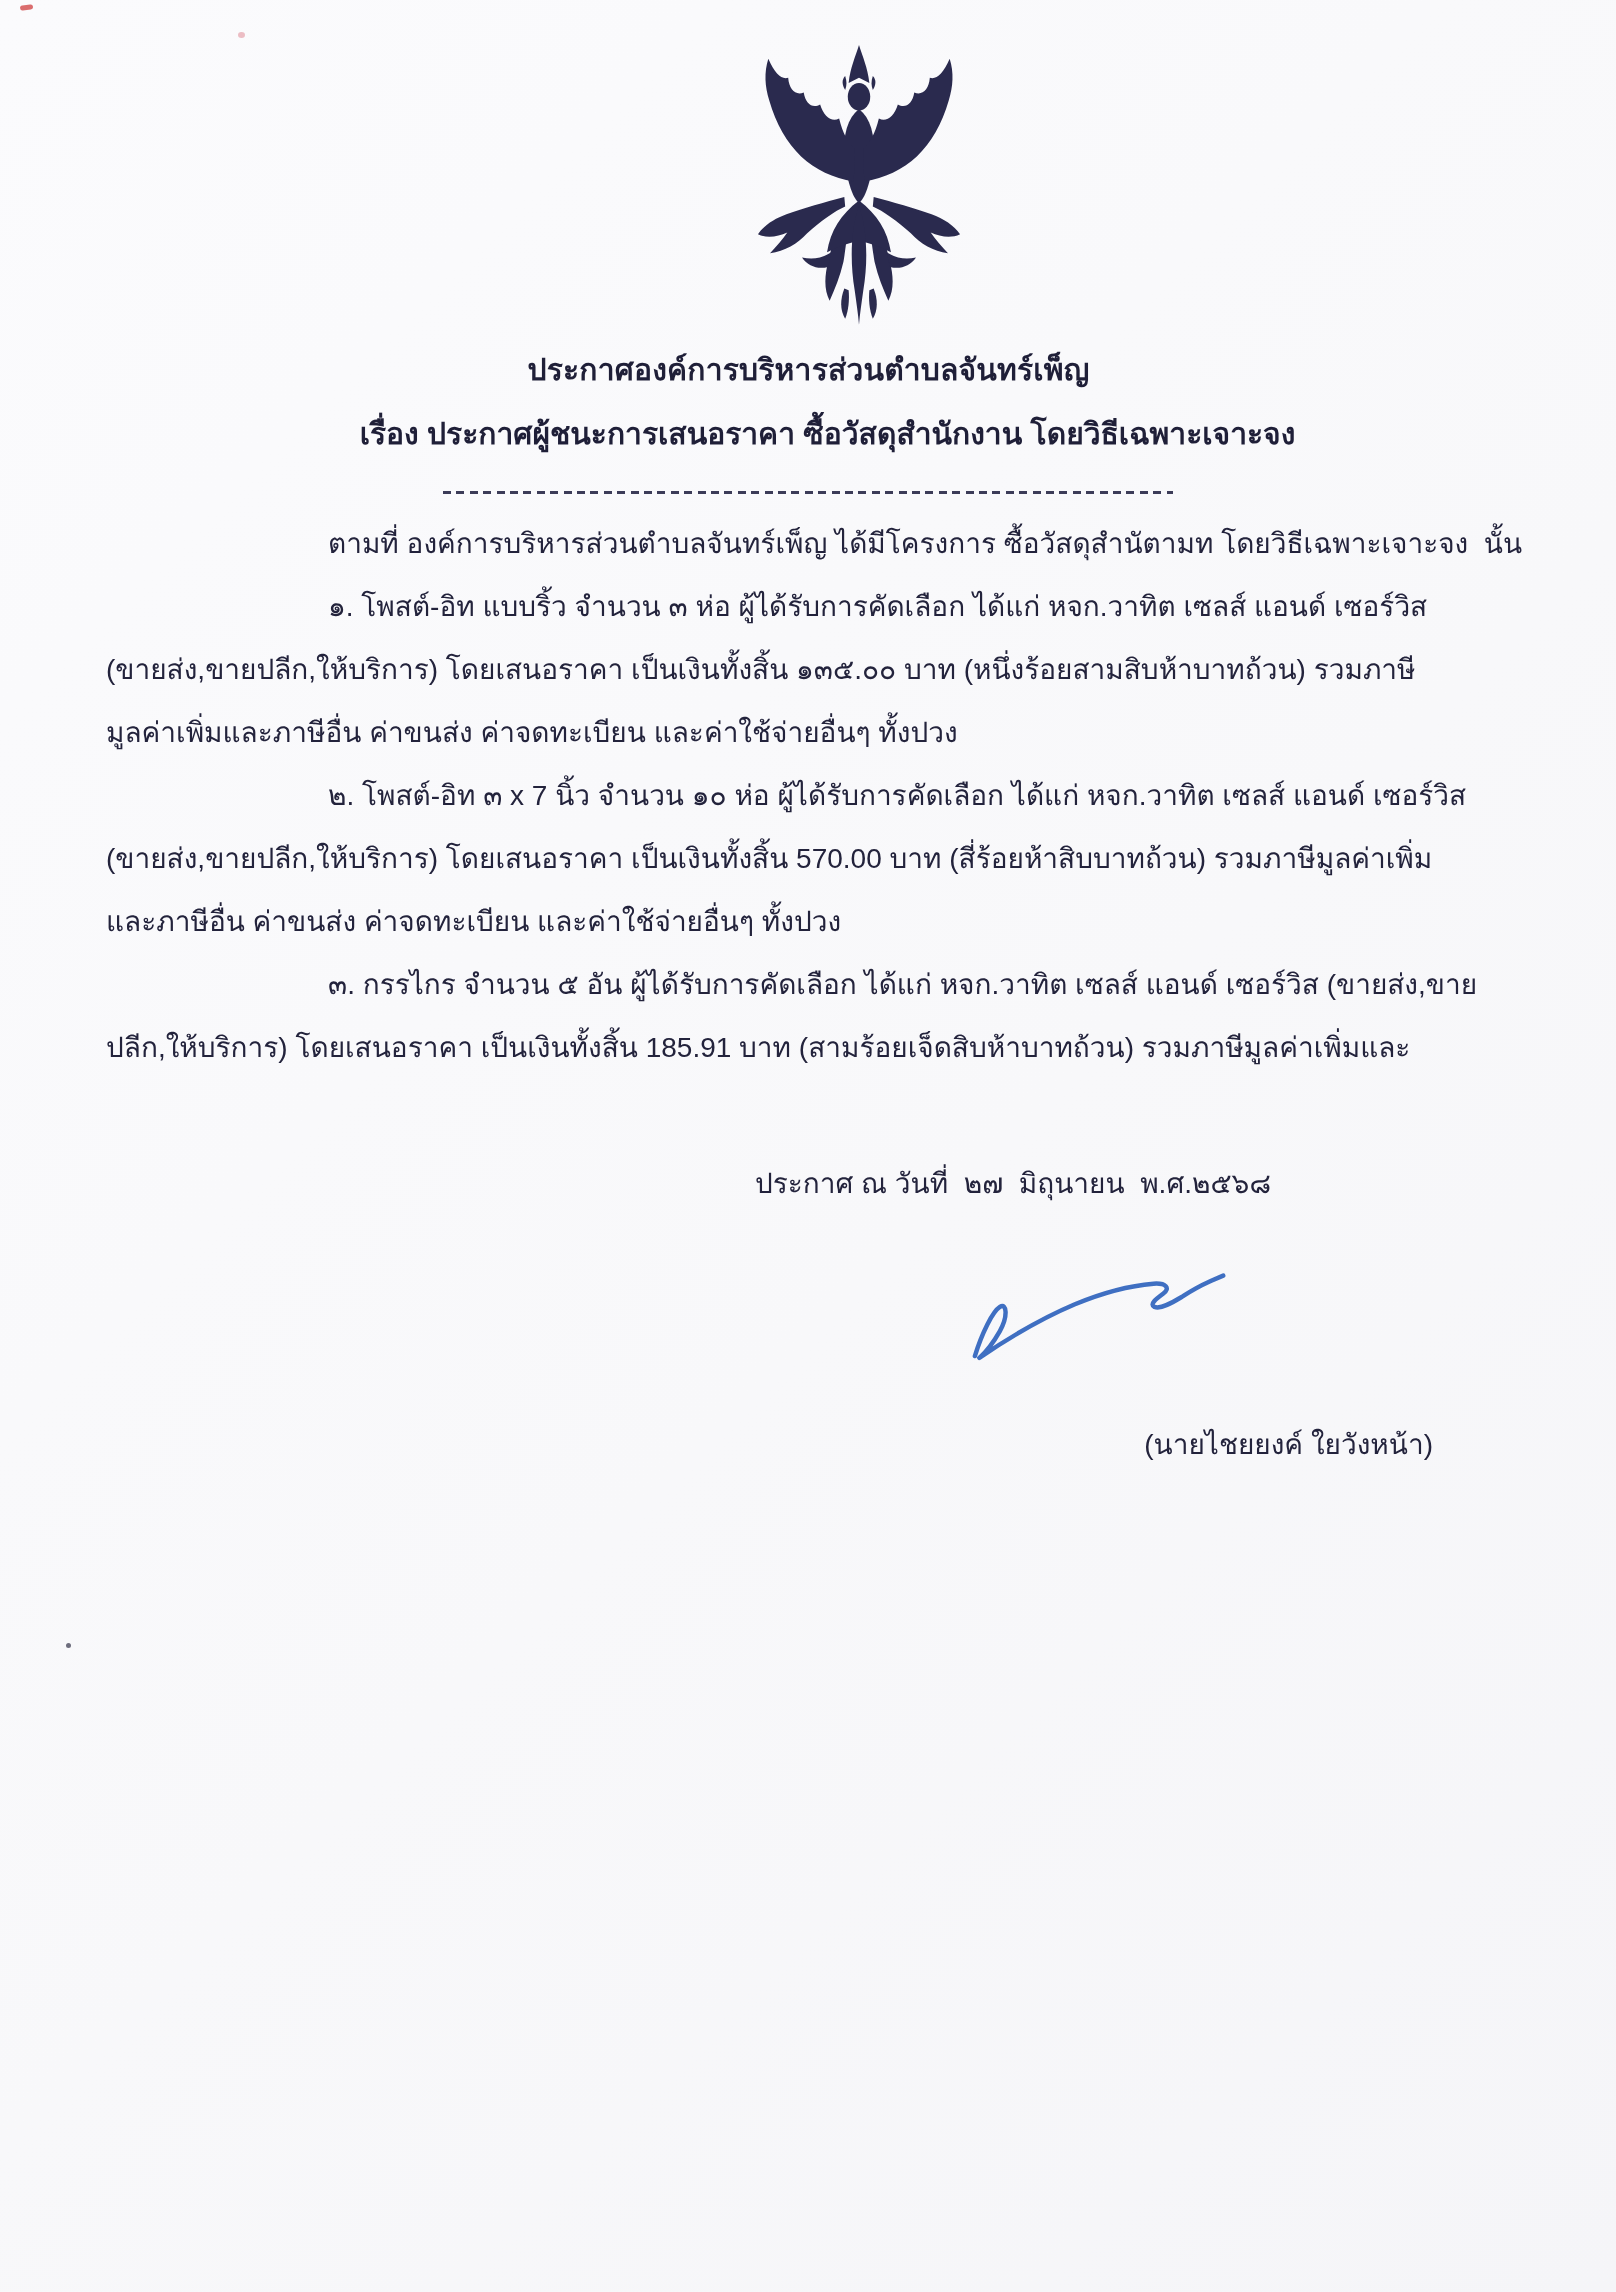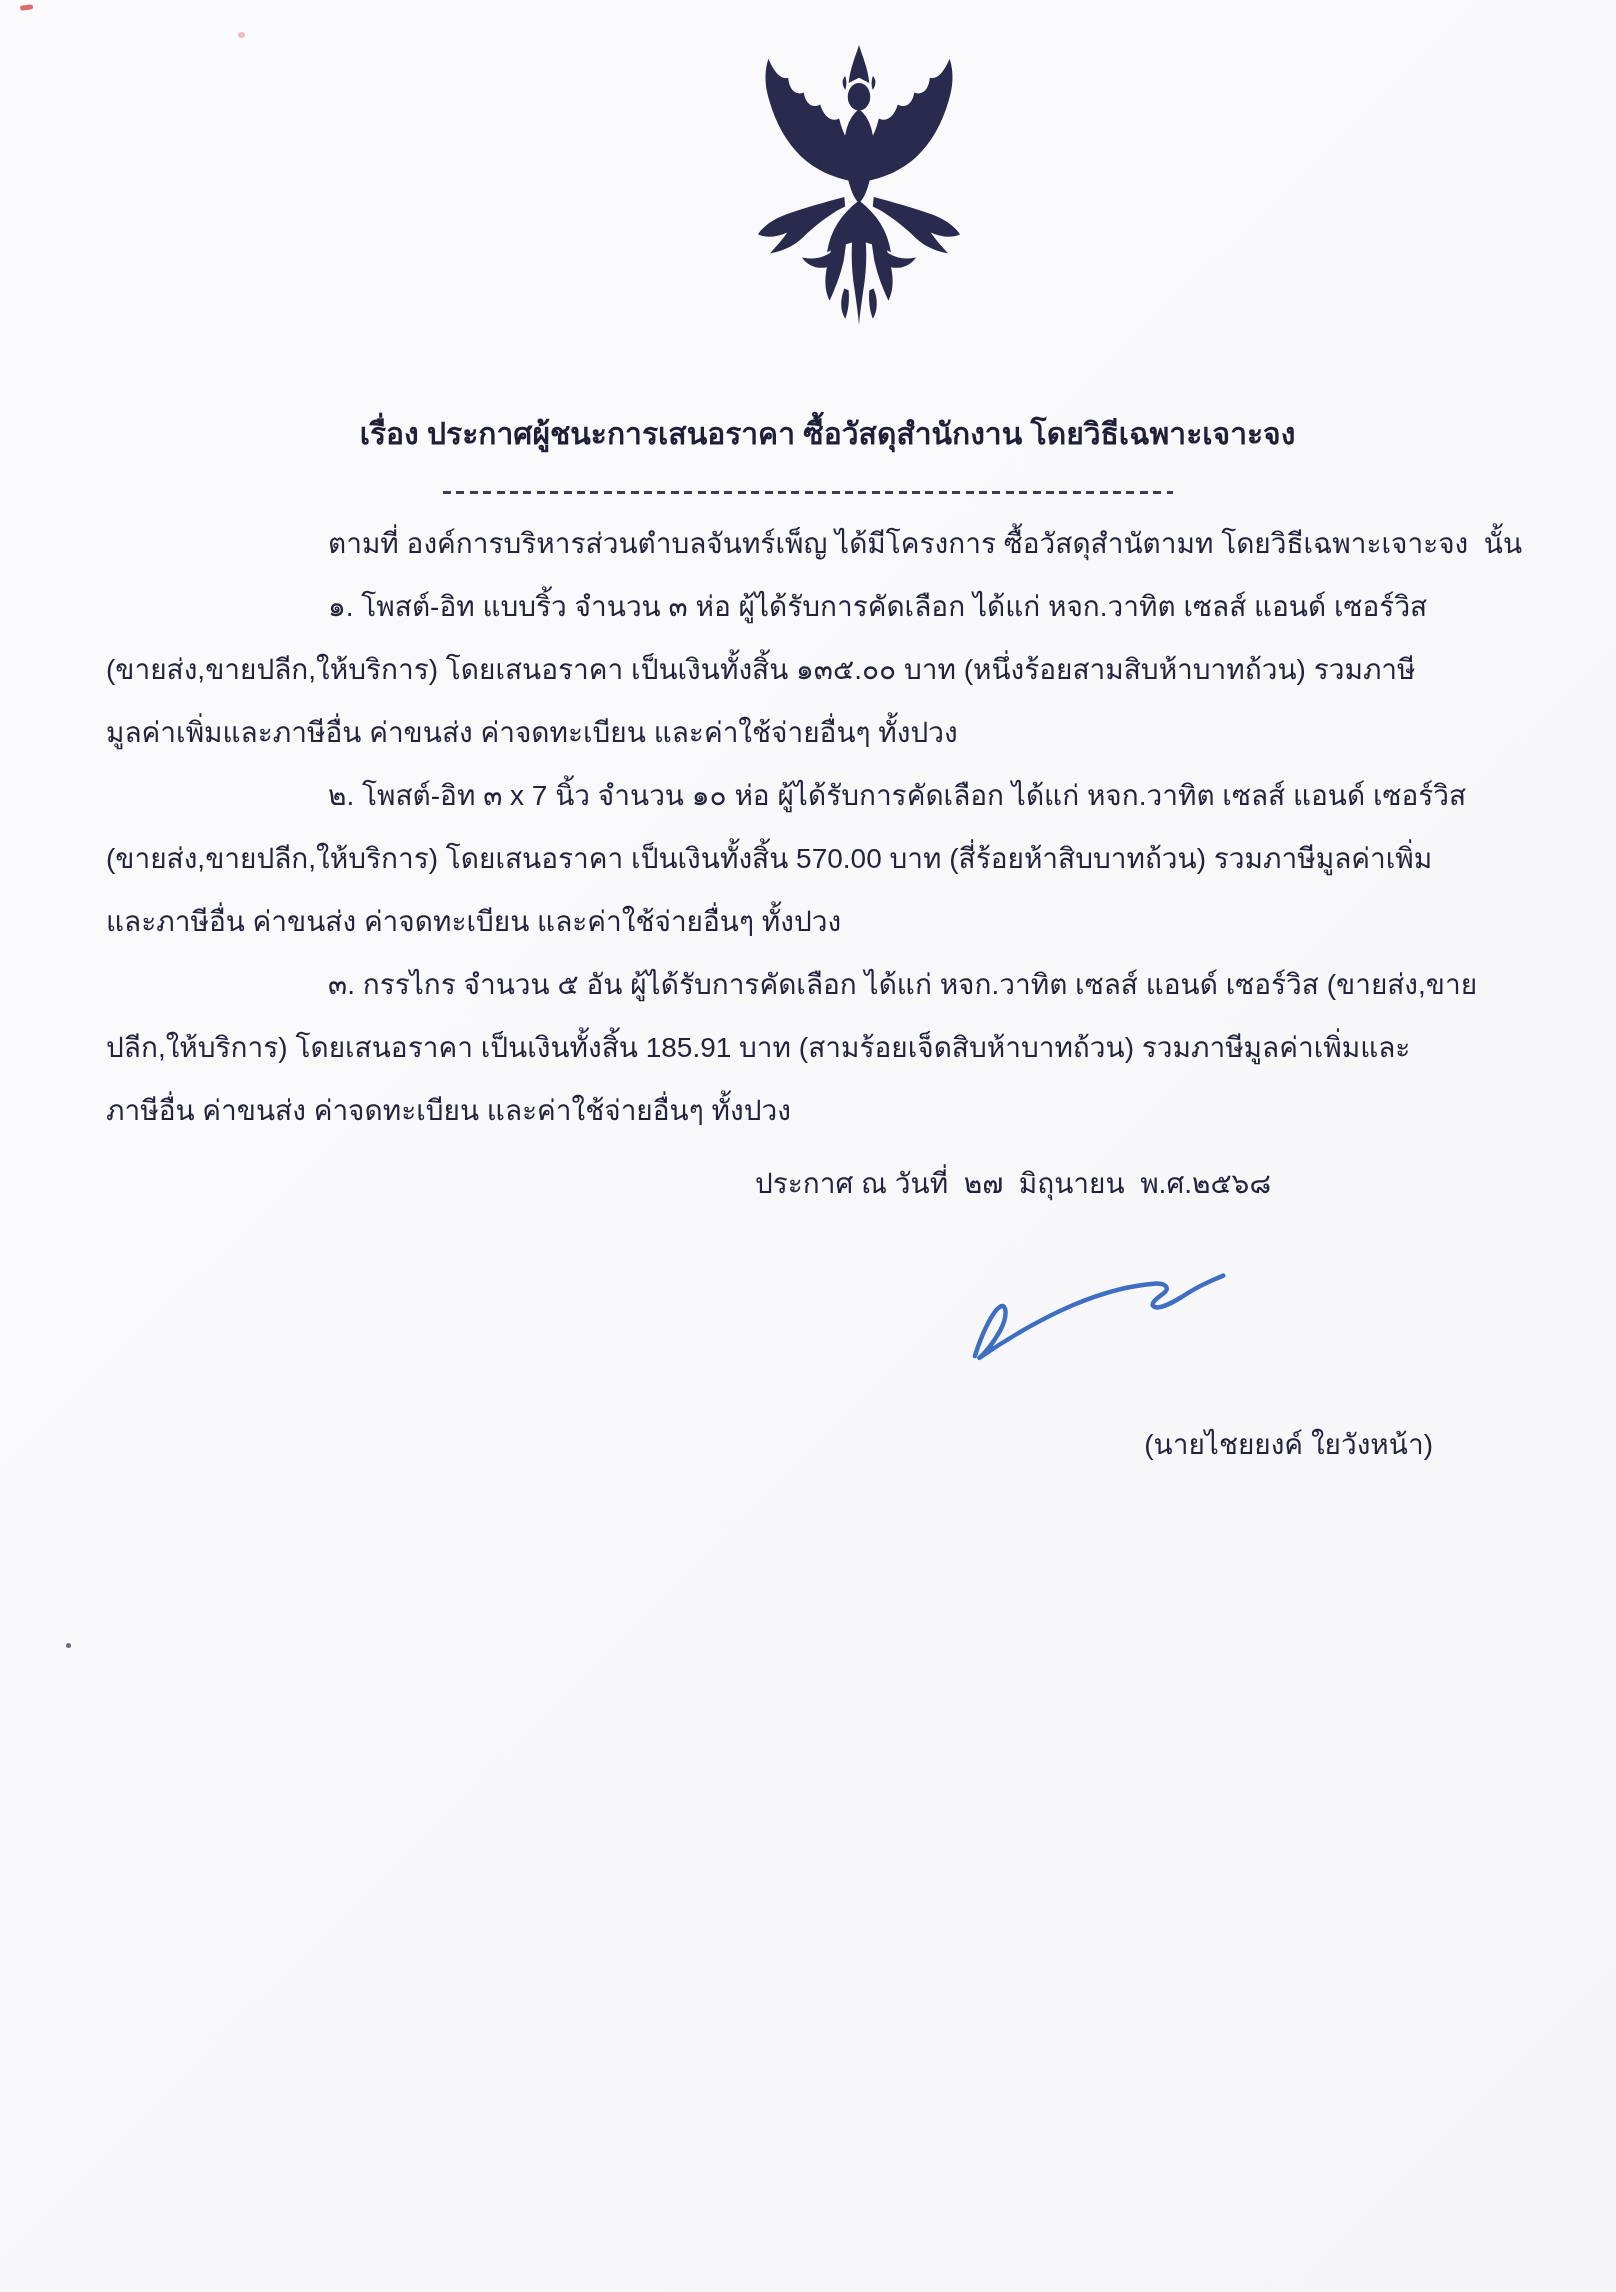--- a/index.html
+++ b/index.html
@@ -102,34 +102,34 @@
                C132,229 145,234 157,240 C153,215 141,196 120,180 Z"></path>
 
       <path fill="#2a2a4e" d="M120,186 C129,212 131,248 125,284 C123,299 121,311 120,324
                C119,311 117,299 115,284 C109,248 111,212 120,186 Z"></path>
 
       <path fill="#2a2a4e" d="M103,282 C98,295 98,307 104,317 C108,307 109,295 108,284 Z"></path>
       <path fill="#2a2a4e" d="M137,282 C142,295 142,307 136,317 C132,307 131,295 132,284 Z"></path>
     </svg>
   </div>
 
+  <div class="title">ประกาศองค์การบริหารส่วนตำบลจันทร์เพ็ญ</div>
   <div class="subject">เรื่อง ประกาศผู้ชนะการเสนอราคา ซื้อวัสดุสำนักงาน โดยวิธีเฉพาะเจาะจง</div>
   <div class="separator"></div>
 
   <div class="body-block">
       <div class="line indent">ตามที่ องค์การบริหารส่วนตำบลจันทร์เพ็ญ ได้มีโครงการ ซื้อวัสดุสำนัตามท โดยวิธีเฉพาะเจาะจง  นั้น</div>
       <div class="line indent">๑. โพสต์-อิท แบบริ้ว จำนวน ๓ ห่อ ผู้ได้รับการคัดเลือก ได้แก่ หจก.วาทิต เซลส์ แอนด์ เซอร์วิส</div>
       <div class="line">(ขายส่ง,ขายปลีก,ให้บริการ) โดยเสนอราคา เป็นเงินทั้งสิ้น ๑๓๕.๐๐ บาท (หนึ่งร้อยสามสิบห้าบาทถ้วน) รวมภาษี</div>
       <div class="line">มูลค่าเพิ่มและภาษีอื่น ค่าขนส่ง ค่าจดทะเบียน และค่าใช้จ่ายอื่นๆ ทั้งปวง</div>
       <div class="line indent">๒. โพสต์-อิท ๓ x 7 นิ้ว จำนวน ๑๐ ห่อ ผู้ได้รับการคัดเลือก ได้แก่ หจก.วาทิต เซลส์ แอนด์ เซอร์วิส</div>
       <div class="line">(ขายส่ง,ขายปลีก,ให้บริการ) โดยเสนอราคา เป็นเงินทั้งสิ้น 570.00 บาท (สี่ร้อยห้าสิบบาทถ้วน) รวมภาษีมูลค่าเพิ่ม</div>
       <div class="line">และภาษีอื่น ค่าขนส่ง ค่าจดทะเบียน และค่าใช้จ่ายอื่นๆ ทั้งปวง</div>
       <div class="line indent">๓. กรรไกร จำนวน ๕ อัน ผู้ได้รับการคัดเลือก ได้แก่ หจก.วาทิต เซลส์ แอนด์ เซอร์วิส (ขายส่ง,ขาย</div>
       <div class="line">ปลีก,ให้บริการ) โดยเสนอราคา เป็นเงินทั้งสิ้น 185.91 บาท (สามร้อยเจ็ดสิบห้าบาทถ้วน) รวมภาษีมูลค่าเพิ่มและ</div>
-      <div class="line">ภาษีอื่น ค่าขนส่ง ค่าจดทะเบียน และค่าใช้จ่ายอื่นๆ ทั้งปวง</div>
     </div>
 
   <div class="date-line">ประกาศ ณ วันที่  ๒๗  มิถุนายน  พ.ศ.๒๕๖๘</div>
 
   <div class="signature">
     <svg viewBox="0 0 340 150" xmlns="http://www.w3.org/2000/svg">
       <path d="M40,112 C48,86 60,62 68,57 C76,52 77,68 68,84 C60,98 52,108 45,114
                C70,97 114,70 152,54 C188,39 216,33 240,31 C254,30 259,36 251,42
                C243,48 235,54 241,57 C249,60 263,51 273,45 C282,39 293,33 304,28 L318,22" fill="none" stroke="#3f6fc2" stroke-width="5" stroke-linecap="round" stroke-linejoin="round"></path>
     </svg>

